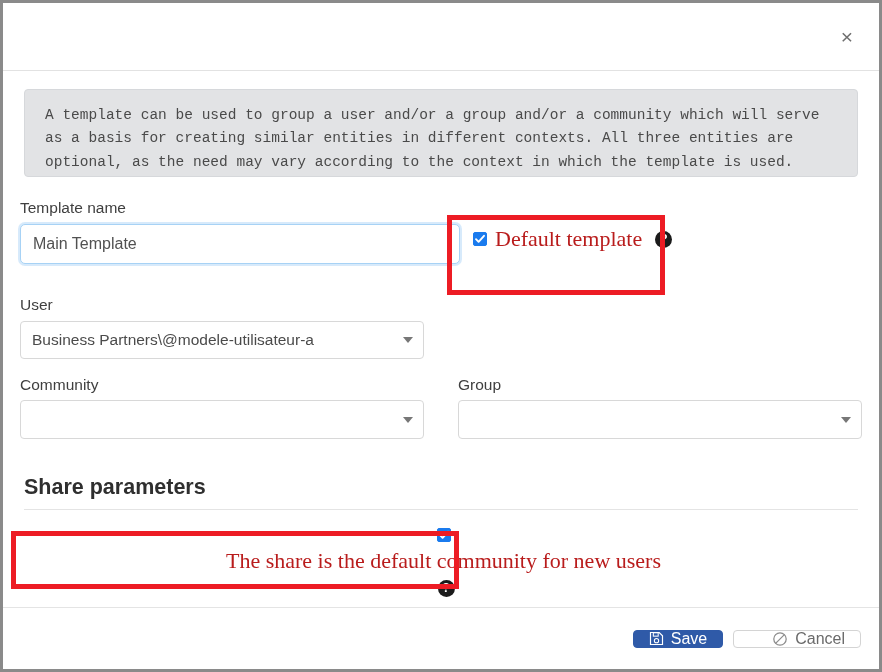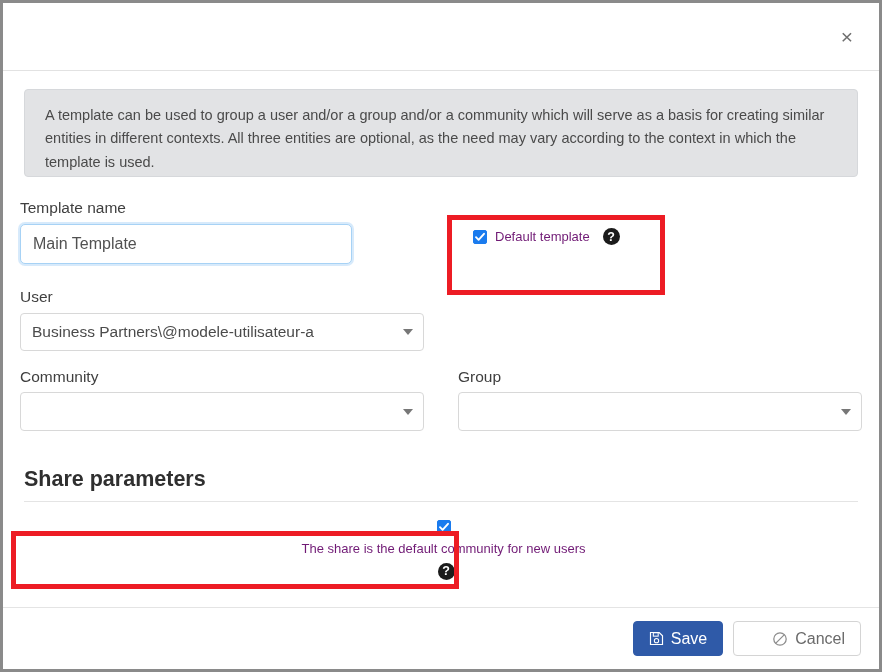--- a/index.html
+++ b/index.html
@@ -78,20 +78,21 @@
   .info-box {
     background: #e2e3e5;
     border: 1px solid #d6d8db;
     border-radius: 4px;
     padding: 14px 20px 2px 20px;
     box-sizing: border-box;
     color: #4a4a4a;
     font-size: 14.5px;
     line-height: 1.62;
     margin-bottom: 22px;
+    font-family: Liberation Mono, monospace;
   }
 
   .grid-row {
     display: flex;
     gap: 34px;
     margin-bottom: 0;
     justify-content: center;
   }
   .col {
     width: 404px;
@@ -102,21 +103,21 @@
   .field-label {
     font-size: 15.5px;
     color: #3f3f3f;
     margin-bottom: 6px;
     display: block;
     line-height: 1.2;
   }
 
   .text-input {
     box-sizing: border-box;
-    width: 332px;
+    width: 440px;
     height: 40px;
     border: 1px solid #a7d2f5;
     border-radius: 5px;
     padding: 0 12px;
     font-size: 16px;
     color: #515151;
     font-family: "Liberation Sans", sans-serif;
     outline: none;
     background: #fff;
     box-shadow: 0 0 0 2px rgba(140, 195, 243, 0.35);
@@ -167,24 +168,25 @@
     flex: 0 0 14px;
     border-radius: 2px;
     background: #1a7bee;
     border: 1px solid #1a7bee;
     position: relative;
     cursor: pointer;
     box-sizing: border-box;
   }
   .chk svg { display: block; }
   .chk-label {
-    font-size: 13px;
-    color: #701a75;
+    font-size: 22px;
+    color: #b91c1c;
     line-height: 1;
     white-space: nowrap;
+    font-family: Liberation Serif, serif;
   }
   .help-icon {
     width: 17px;
     height: 17px;
     flex: 0 0 17px;
     border-radius: 50%;
     background: #1b1b1b;
     color: #fff;
     font-size: 12.5px;
     font-weight: bold;
@@ -233,21 +235,21 @@
     align-items: center;
     justify-content: flex-end;
     gap: 10px;
     padding: 0 18px 0 0;
     box-sizing: border-box;
   }
   .btn {
     display: inline-flex;
     align-items: center;
     gap: 7px;
-    height: 35px;
+    height: 18px;
     padding: 0 15px;
     border-radius: 4px;
     font-size: 16px;
     font-family: "Liberation Sans", sans-serif;
     cursor: pointer;
     box-sizing: border-box;
     line-height: 1;
   }
   .btn-primary {
     background: #2f5aa8;
@@ -286,21 +288,21 @@
             <svg width="12" height="12" viewBox="0 0 12 12" aria-hidden="true">
                 <path d="M2 6.2 L4.6 8.8 L10 2.8" fill="none" stroke="#ffffff" stroke-width="1.9" stroke-linecap="round" stroke-linejoin="round"></path>
               </svg>
           </span>
           <span class="chk-label">Default template</span>
           <span class="help-icon">?</span>
         </div>
       </div>
     </div>
 
-    <div class="grid-row" style="margin-top:24px;">
+    <div class="grid-row" style="margin-top:32px;">
       <div class="col">
         <label class="field-label">User</label>
         <div class="select-box">
           <span class="select-value">Business Partners\@modele-utilisateur-a</span>
           <span class="caret"></span>
         </div>
       </div>
       <div class="col"></div>
     </div>
 

